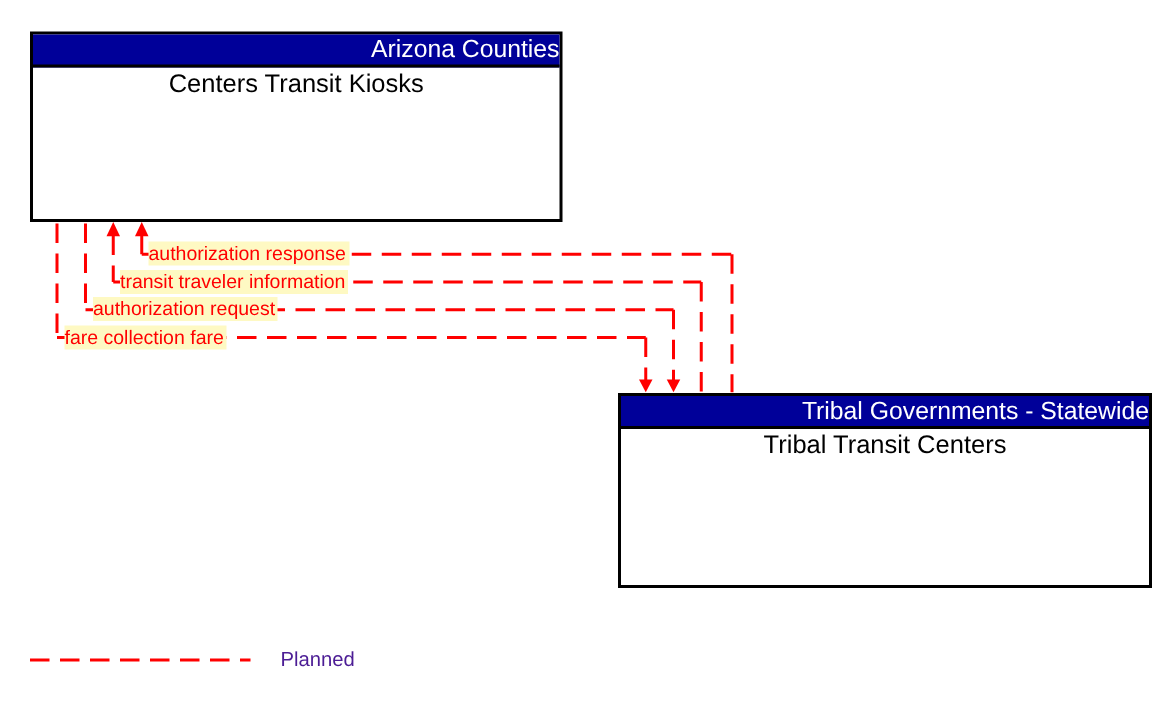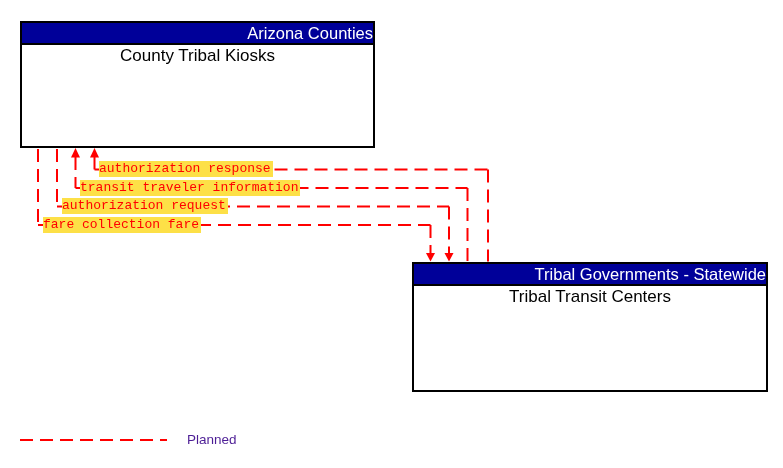--- a/index.html
+++ b/index.html
@@ -18,21 +18,21 @@
     height:20px;line-height:20px;background:#000099;color:#ffffff;
     text-align:right;font-size:16.5px;border-bottom:2px solid #000000;
     white-space:nowrap;overflow:hidden;
   }
   .entity-title{
     text-align:center;font-size:17px;line-height:19px;padding-top:1px;
     color:#000000;white-space:nowrap;
   }
   .flow-label{
     position:absolute;color:#ff0000;font-size:13px;line-height:16px;
-    background:#fde047;padding:0 2px 0 0;white-space:nowrap;font-family:Liberation Mono, monospace;
+    background:#fef9c3;padding:0 2px 0 0;white-space:nowrap;
   }
   .fl-response{left:99px;top:161px;}
   .fl-info{left:80px;top:180px;}
   .fl-request{left:62px;top:198px;}
   .fl-fare{left:43px;top:217px;}
   .legend-label{
     position:absolute;left:187px;top:432px;color:#4c1d95;
     font-size:13.5px;line-height:16px;white-space:nowrap;
   }
 </style>
@@ -70,21 +70,21 @@
     <g fill="#ff0000" stroke="none">
       <polygon points="94.5,148 90,157.5 99,157.5"></polygon>
       <polygon points="75.5,148 71,157.5 80,157.5"></polygon>
       <polygon points="449,261.5 444.5,253 453.5,253"></polygon>
       <polygon points="430.5,261.5 426,253 435,253"></polygon>
     </g>
   </svg>
 
   <div class="entity-box box-county">
     <div class="entity-header">Arizona Counties</div>
-    <div class="entity-title">County Tribal Kiosks</div>
+    <div class="entity-title">Centers Transit Kiosks</div>
   </div>
 
   <div class="entity-box box-tribal">
     <div class="entity-header">Tribal Governments - Statewide</div>
     <div class="entity-title">Tribal Transit Centers</div>
   </div>
 
   <div class="flow-label fl-response">authorization response</div>
   <div class="flow-label fl-request">authorization request</div>
   <div class="flow-label fl-info">transit traveler information</div>

